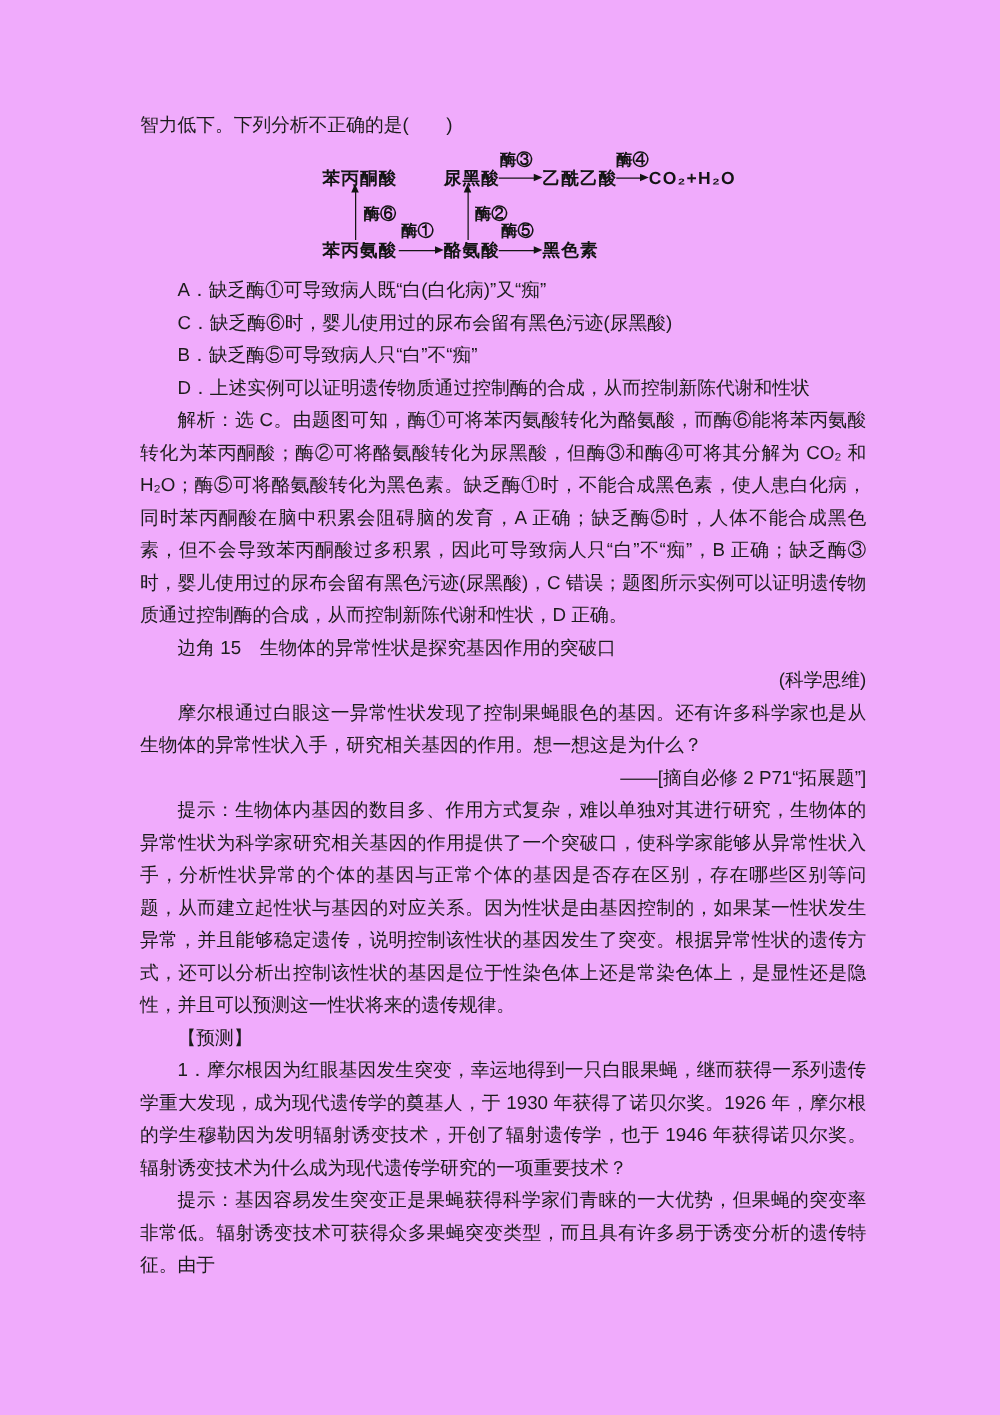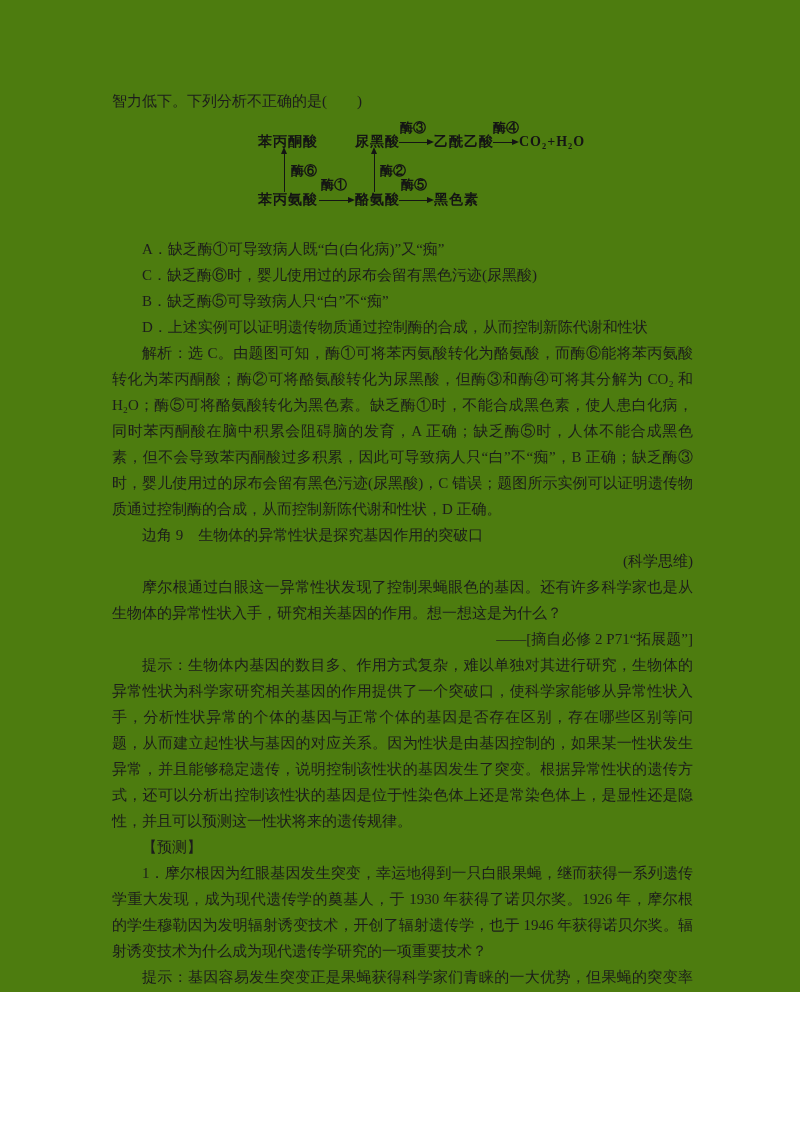--- a/index.html
+++ b/index.html
@@ -1,31 +1,31 @@
 <!DOCTYPE html>
 <html lang="zh"><head>
 <meta charset="utf-8">
 <style>
   html,body{margin:0;padding:0;background:#fff;}
   .page{
     position:relative;
-    width:800px;height:992px;
-    background:#4d7c0f;
+    width:800px;height:1132px;
+    background:#f0abfc;
     color:#1c1c1c;
-    font-family:Liberation Serif, serif;
+    font-family:Liberation Sans, sans-serif;
     overflow:hidden;
   }
   .content{padding:88px 107px 0 112px;}
   .content p{margin:0;font-size:15px;line-height:26px;}
   .para{text-align:justify;text-indent:2em;}
   .indent{text-indent:2em;}
   .center{text-align:right;}
   .right{text-align:right;}
   .analysis-block{margin-top:6px;}
-  .options{margin-top:24px;}
+  .options{margin-top:8px;}
   
   .diagram{
     position:relative;height:92px;margin-top:6px;
     font-weight:700;font-size:14px;color:#141414;
   }
   .node{position:absolute;line-height:16px;white-space:nowrap;letter-spacing:1px;}
   .enz{position:absolute;line-height:14px;font-size:13px;white-space:nowrap;}
   .h-arrow{position:absolute;height:1px;background:#141414;}
   .h-arrow::after{
     content:"";position:absolute;right:-6px;top:-3px;width:0;height:0;
@@ -74,21 +74,21 @@
 
     <div class="options">
       <p class="indent">A．缺乏酶①可导致病人既“白(白化病)”又“痴”</p>
       <p class="indent">C．缺乏酶⑥时，婴儿使用过的尿布会留有黑色污迹(尿黑酸)</p>
       <p class="indent">B．缺乏酶⑤可导致病人只“白”不“痴”</p>
       <p class="indent">D．上述实例可以证明遗传物质通过控制酶的合成，从而控制新陈代谢和性状</p>
     </div>
 
     <p class="para analysis-block">解析：选 C。由题图可知，酶①可将苯丙氨酸转化为酪氨酸，而酶⑥能将苯丙氨酸转化为苯丙酮酸；酶②可将酪氨酸转化为尿黑酸，但酶③和酶④可将其分解为 CO₂ 和 H₂O；酶⑤可将酪氨酸转化为黑色素。缺乏酶①时，不能合成黑色素，使人患白化病，同时苯丙酮酸在脑中积累会阻碍脑的发育，A 正确；缺乏酶⑤时，人体不能合成黑色素，但不会导致苯丙酮酸过多积累，因此可导致病人只“白”不“痴”，B 正确；缺乏酶③时，婴儿使用过的尿布会留有黑色污迹(尿黑酸)，C 错误；题图所示实例可以证明遗传物质通过控制酶的合成，从而控制新陈代谢和性状，D 正确。</p>
 
-    <p class="indent">边角 9　生物体的异常性状是探究基因作用的突破口</p>
+    <p class="indent">边角 15　生物体的异常性状是探究基因作用的突破口</p>
     <p class="center">(科学思维)</p>
     <p class="para">摩尔根通过白眼这一异常性状发现了控制果蝇眼色的基因。还有许多科学家也是从生物体的异常性状入手，研究相关基因的作用。想一想这是为什么？</p>
     <p class="right">——[摘自必修 2 P71“拓展题”]</p>
     <p class="para">提示：生物体内基因的数目多、作用方式复杂，难以单独对其进行研究，生物体的异常性状为科学家研究相关基因的作用提供了一个突破口，使科学家能够从异常性状入手，分析性状异常的个体的基因与正常个体的基因是否存在区别，存在哪些区别等问题，从而建立起性状与基因的对应关系。因为性状是由基因控制的，如果某一性状发生异常，并且能够稳定遗传，说明控制该性状的基因发生了突变。根据异常性状的遗传方式，还可以分析出控制该性状的基因是位于性染色体上还是常染色体上，是显性还是隐性，并且可以预测这一性状将来的遗传规律。</p>
 
     <p class="indent">【预测】</p>
     <p class="para">1．摩尔根因为红眼基因发生突变，幸运地得到一只白眼果蝇，继而获得一系列遗传学重大发现，成为现代遗传学的奠基人，于 1930 年获得了诺贝尔奖。1926 年，摩尔根的学生穆勒因为发明辐射诱变技术，开创了辐射遗传学，也于 1946 年获得诺贝尔奖。辐射诱变技术为什么成为现代遗传学研究的一项重要技术？</p>
     <p class="para">提示：基因容易发生突变正是果蝇获得科学家们青睐的一大优势，但果蝇的突变率非常低。辐射诱变技术可获得众多果蝇突变类型，而且具有许多易于诱变分析的遗传特征。由于</p>
 
   </div>

